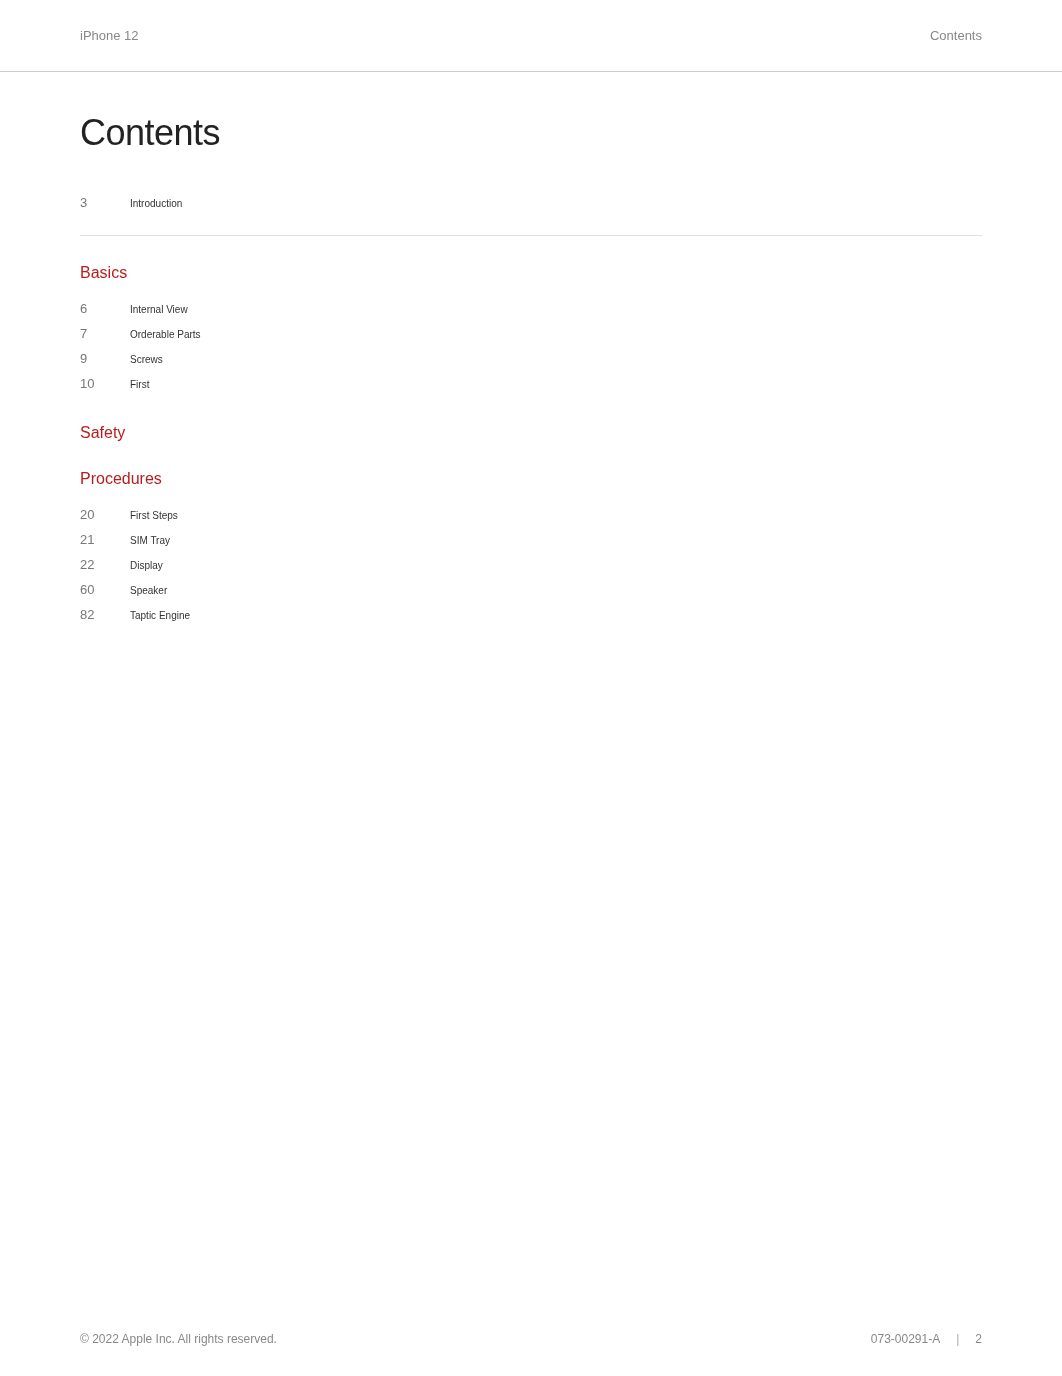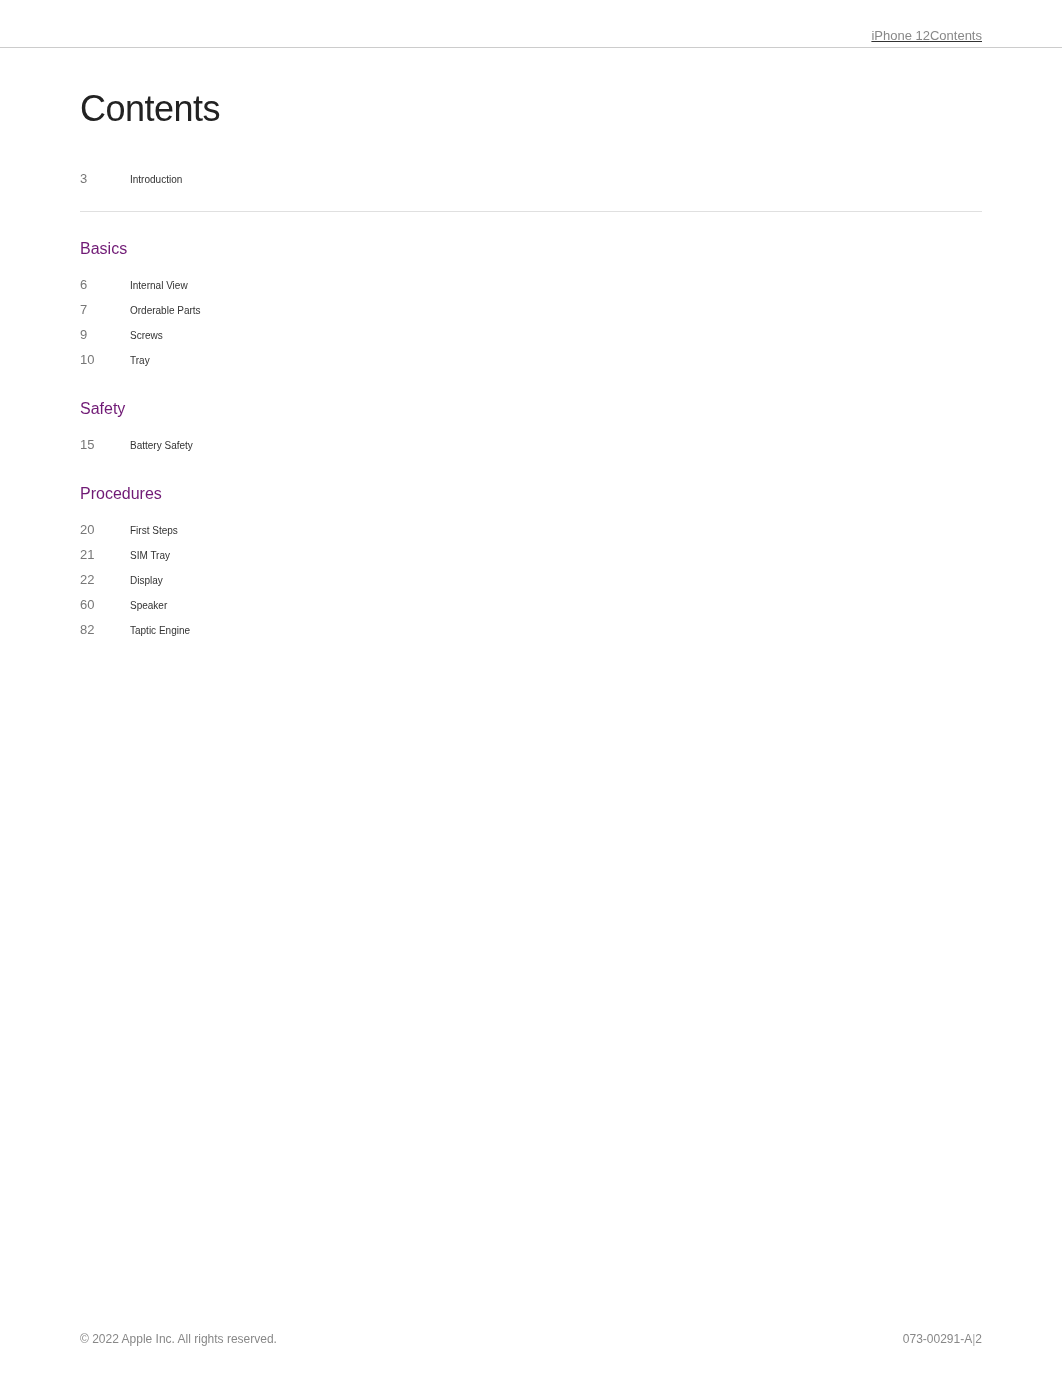--- a/index.html
+++ b/index.html
@@ -13,25 +13,24 @@
       min-height: 1376px;
       background: #ffffff;
       font-family: -apple-system, BlinkMacSystemFont, "Helvetica Neue", Helvetica, Arial, sans-serif;
       color: #333333;
       position: relative;
     }
 
     
     .page-header {
       display: flex;
-      justify-content: flex-end;
+      justify-content: space-between;
       align-items: center;
-      padding: 28px 80px 4px 80px;
+      padding: 28px 80px 28px 80px;
       border-bottom: 1px solid #cccccc;
-      text-decoration: underline;
     }
 
     .header-left {
       font-size: 13px;
       color: #888888;
     }
 
     .header-right {
       font-size: 13px;
       color: #888888;
@@ -68,21 +67,21 @@
 
     .toc-title {
       color: #333333;
       font-size: 10px;
     }
 
     
     .section-heading {
       font-size: 16px;
       font-weight: 500;
-      color: #701a75;
+      color: #b91c1c;
       margin-top: 28px;
       margin-bottom: 14px;
     }
 
     
     .intro-divider {
       border: none;
       border-top: 1px solid #e0e0e0;
       margin: 20px 0;
     }
@@ -97,20 +96,21 @@
       justify-content: space-between;
       align-items: flex-end;
       padding: 0 80px;
       font-size: 12px;
       color: #888888;
     }
 
     .footer-right {
       display: flex;
       align-items: center;
+      gap: 16px;
     }
 
     .footer-separator {
       color: #aaaaaa;
     }
   </style>
 </head>
 <body>
 
 <div class="page-header">
@@ -138,27 +138,23 @@
       <div class="toc-entry">
         <span class="toc-page-num">7</span>
         <span class="toc-title">Orderable Parts</span>
       </div>
       <div class="toc-entry">
         <span class="toc-page-num">9</span>
         <span class="toc-title">Screws</span>
       </div>
       <div class="toc-entry">
         <span class="toc-page-num">10</span>
-        <span class="toc-title">Tray</span>
+        <span class="toc-title">First</span>
       </div>
       <div class="section-heading">Safety</div>
-      <div class="toc-entry">
-        <span class="toc-page-num">15</span>
-        <span class="toc-title">Battery Safety</span>
-      </div>
       <div class="section-heading">Procedures</div>
       <div class="toc-entry">
         <span class="toc-page-num">20</span>
         <span class="toc-title">First Steps</span>
       </div>
       <div class="toc-entry">
         <span class="toc-page-num">21</span>
         <span class="toc-title">SIM Tray</span>
       </div>
       <div class="toc-entry">

